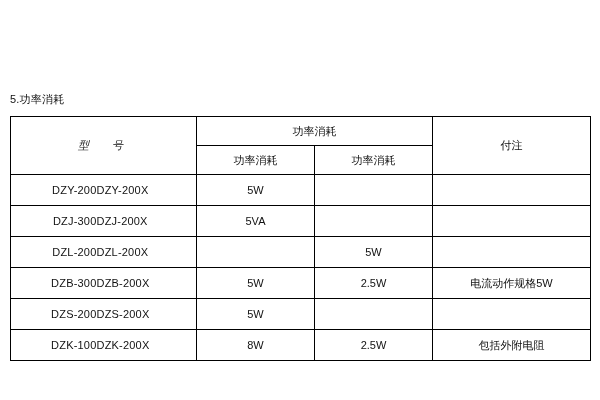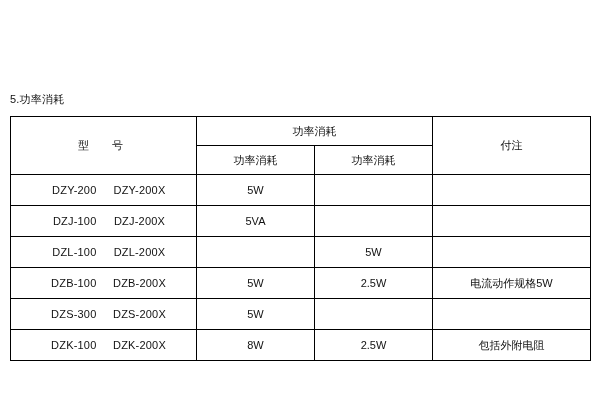--- a/index.html
+++ b/index.html
@@ -49,20 +49,21 @@
     vertical-align: middle;
     padding: 0;
     height: 30px;
   }
   table.spec th {
     height: 28px;
   }
   .hdr-model {
     letter-spacing: 6px;
     padding-left: 6px;
+    font-style: italic;
   }
   .hdr-group {
     height: 27px;
     margin-top: 37px;
   }
   .sub-hdr {
     height: 27px;
   }
   .model-cell {
     text-align: center;
@@ -70,21 +71,21 @@
     letter-spacing: 0.2px;
   }
   .model-cell .m1 {
     display: inline-block;
     min-width: 72px;
     text-align: right;
   }
   .model-cell .m2 {
     display: inline-block;
     min-width: 86px;
-    text-align: center;
+    text-align: left;
   }
   .note-cell {
     font-size: 11px;
   }
   .empty {
     font-size: 11px;
     margin-left: 46px;
   }
   col.c-model { width: 186px; }
   col.c-v { width: 118px; }
@@ -118,39 +119,39 @@
         </tr>
       </thead>
       <tbody>
         <tr>
           <td class="model-cell"><span class="m1">DZY-200</span><span class="m2">DZY-200X</span></td>
           <td class="empty">5W</td>
           <td class="empty"></td>
           <td class="note-cell"></td>
         </tr>
         <tr>
-          <td class="model-cell"><span class="m1">DZJ-100</span><span class="m2">DZJ-200X</span></td>
+          <td class="model-cell"><span class="m1">DZJ-300</span><span class="m2">DZJ-200X</span></td>
           <td class="empty">5VA</td>
           <td class="empty"></td>
           <td class="note-cell"></td>
         </tr>
         <tr>
-          <td class="model-cell"><span class="m1">DZL-100</span><span class="m2">DZL-200X</span></td>
+          <td class="model-cell"><span class="m1">DZL-200</span><span class="m2">DZL-200X</span></td>
           <td class="empty"></td>
           <td class="empty">5W</td>
           <td class="note-cell"></td>
         </tr>
         <tr>
-          <td class="model-cell"><span class="m1">DZB-100</span><span class="m2">DZB-200X</span></td>
+          <td class="model-cell"><span class="m1">DZB-300</span><span class="m2">DZB-200X</span></td>
           <td class="empty">5W</td>
           <td class="empty">2.5W</td>
           <td class="note-cell">电流动作规格5W</td>
         </tr>
         <tr>
-          <td class="model-cell"><span class="m1">DZS-300</span><span class="m2">DZS-200X</span></td>
+          <td class="model-cell"><span class="m1">DZS-200</span><span class="m2">DZS-200X</span></td>
           <td class="empty">5W</td>
           <td class="empty"></td>
           <td class="note-cell"></td>
         </tr>
         <tr>
           <td class="model-cell"><span class="m1">DZK-100</span><span class="m2">DZK-200X</span></td>
           <td class="empty">8W</td>
           <td class="empty">2.5W</td>
           <td class="note-cell">包括外附电阻</td>
         </tr>

